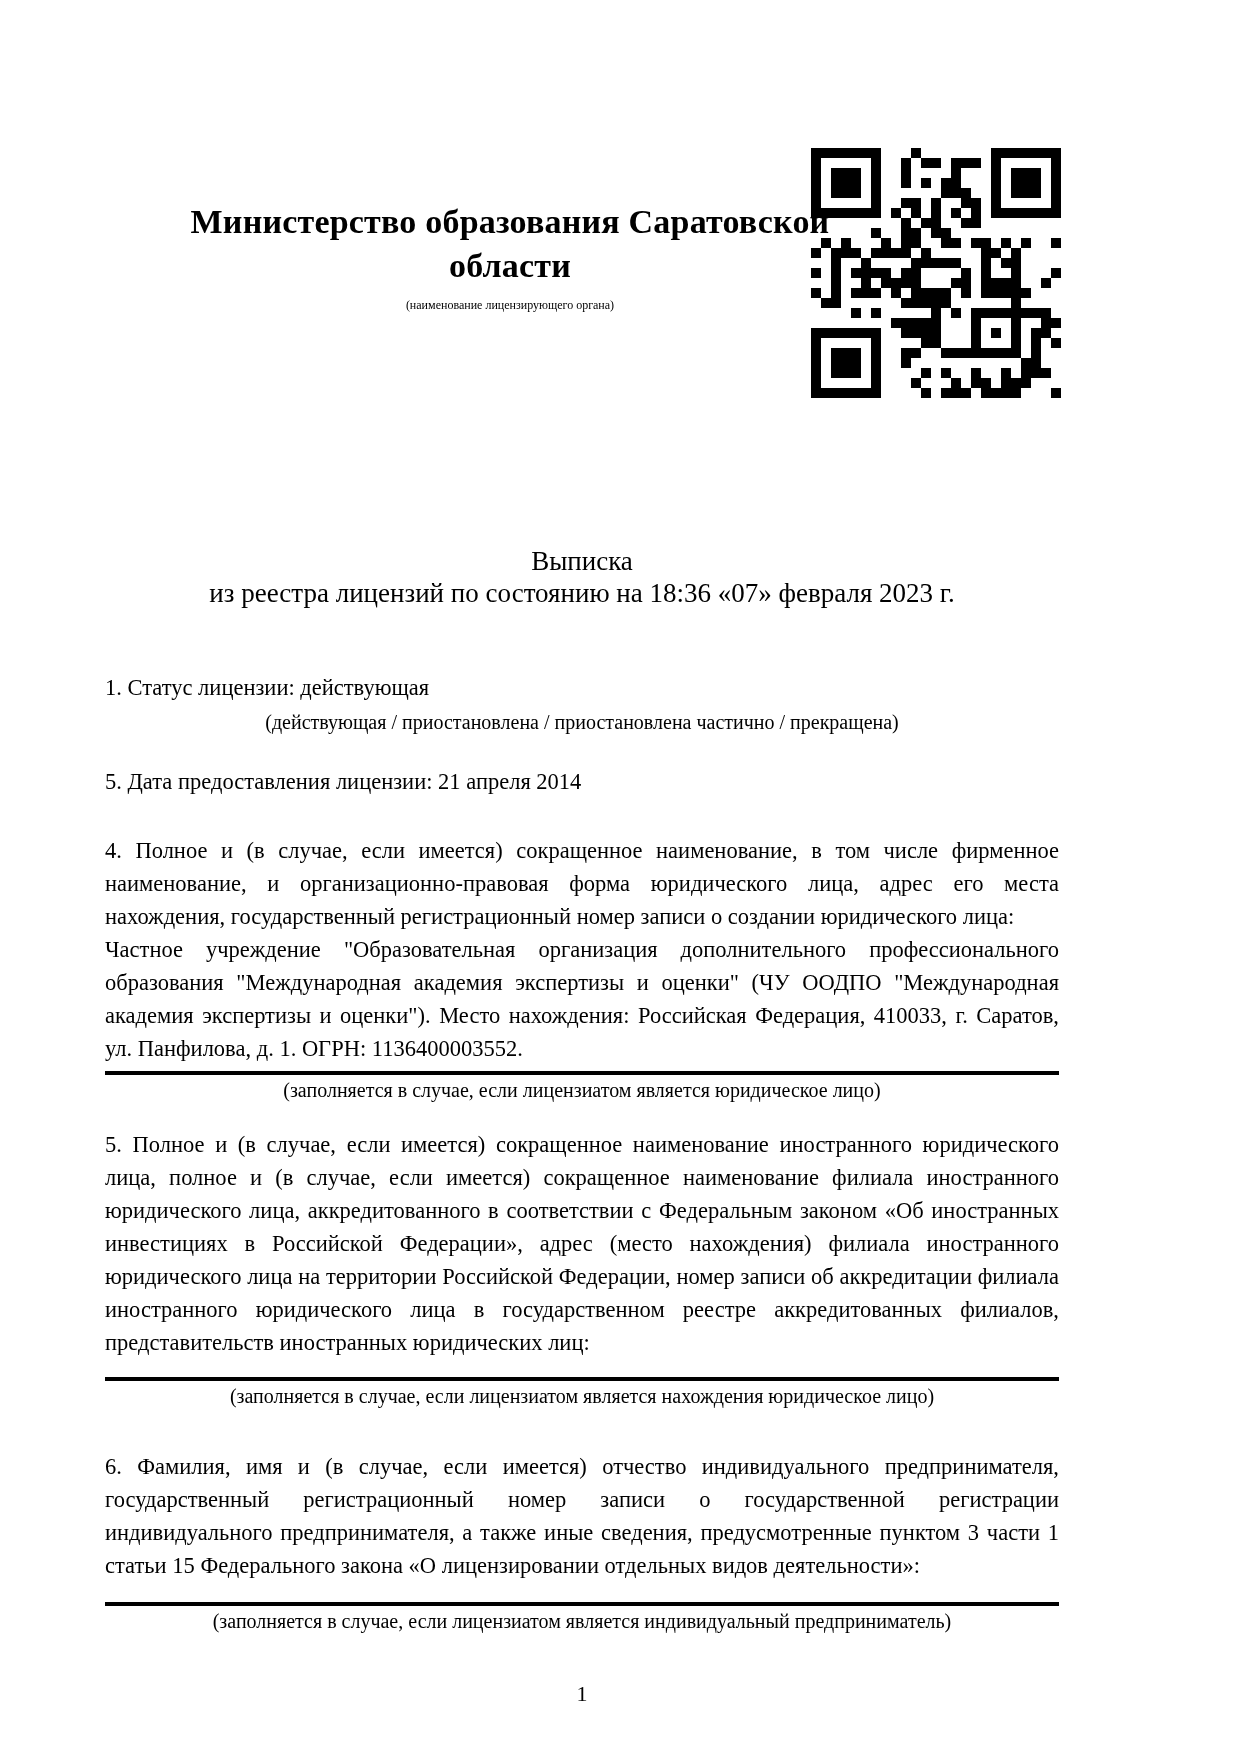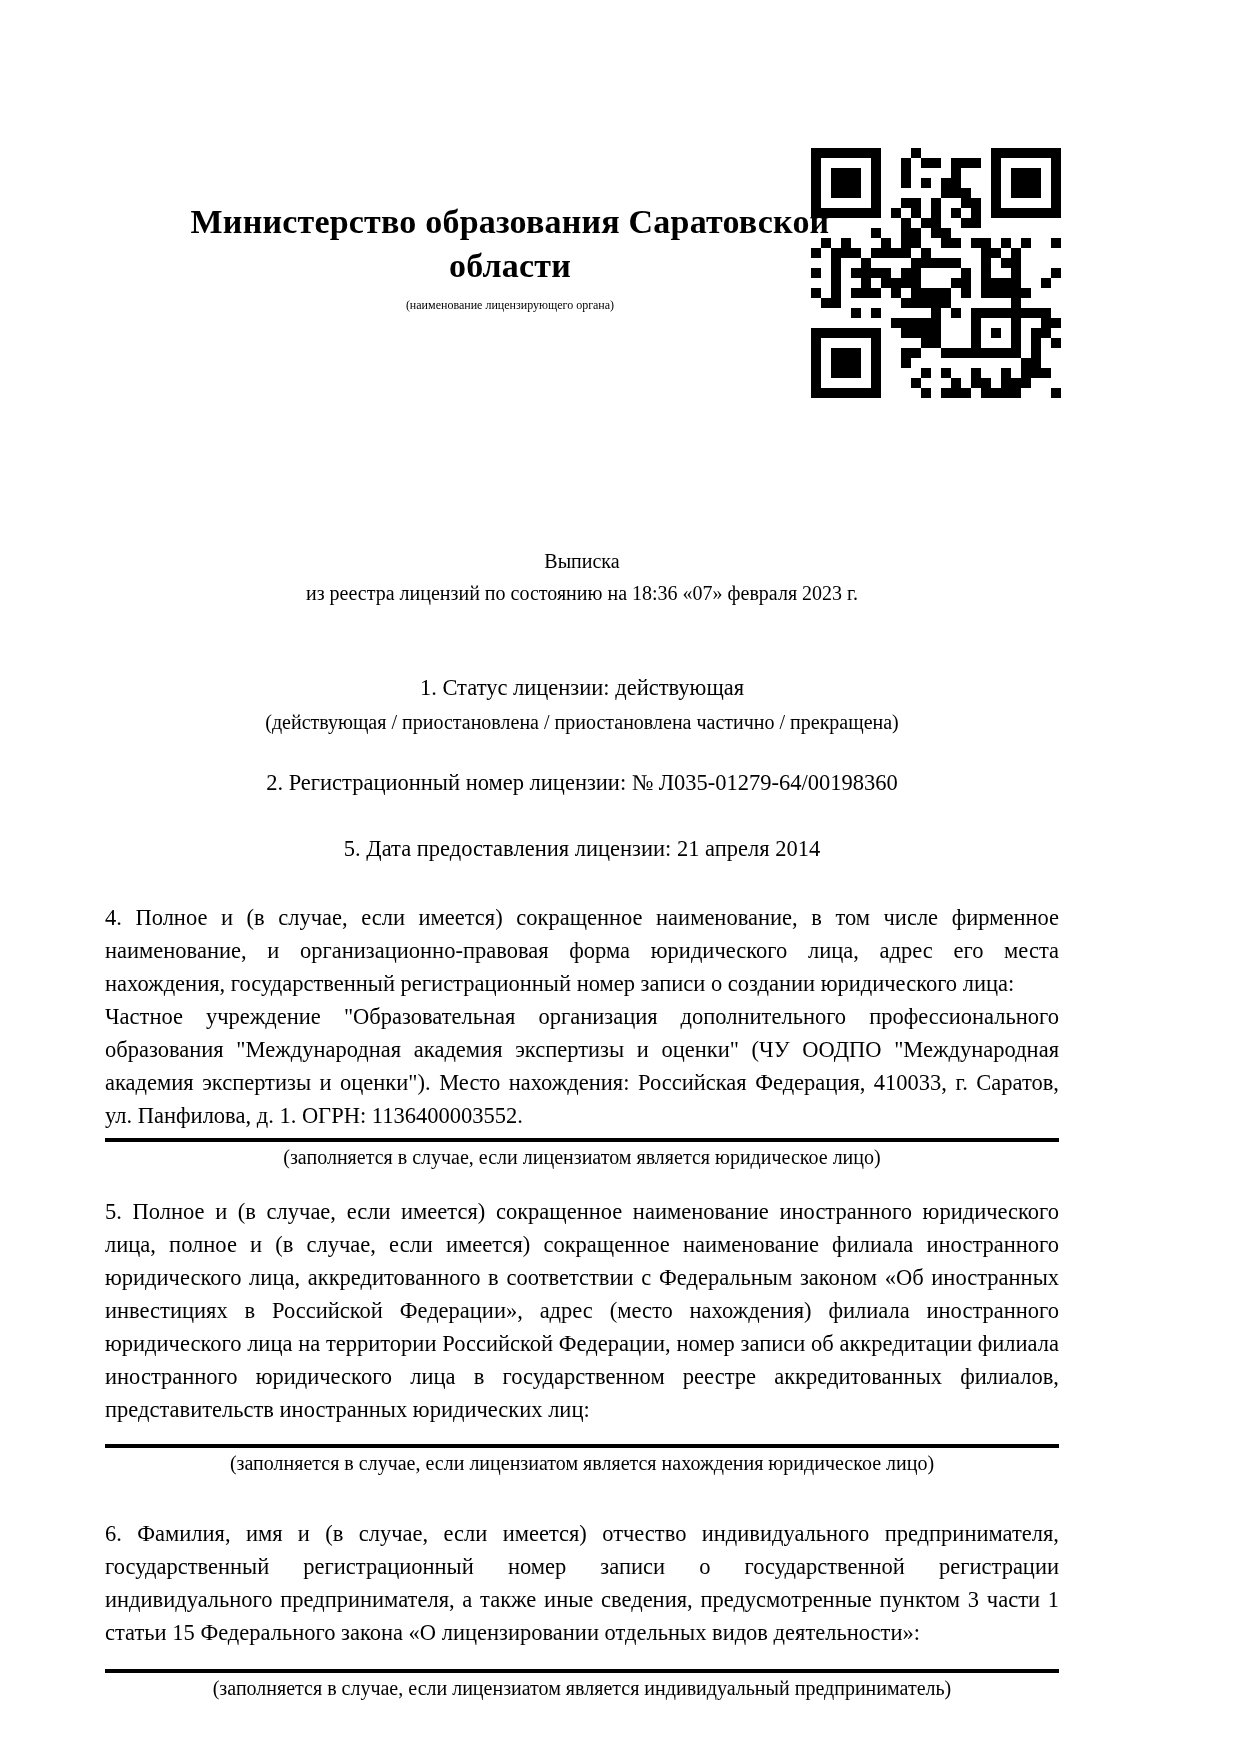--- a/index.html
+++ b/index.html
@@ -24,27 +24,27 @@
   }
   .authority-caption{
     font-size:12px;margin-top:10px;
   }
   .qr{
     position:absolute;top:148px;right:-2px;width:250px;height:250px;
     line-height:0;
   }
   .doc-title{
     margin-top:145px;text-align:center;
-    font-size:20px;line-height:32px;
+    font-size:27px;line-height:32px;
   }
   .body-text{
     font-size:22.5px;line-height:33px;
   }
   .para{margin:0;text-align:justify;text-justify:inter-word;}
-  .line-item{margin:0;text-align:center;}
+  .line-item{margin:0;}
   .small-caption{
     font-size:20px;line-height:20px;text-align:center;margin:0;
   }
   .mt-status{margin-top:62px;}
   .mt-cap1{margin-top:8px;}
   .mt-reg{margin-top:34px;}
   .mt-date{margin-top:33px;}
   .mt-s4{margin-top:36px;}
   .mt-s5{margin-top:28px;}
   .mt-s6{margin-top:44px;}
@@ -287,21 +287,20 @@
   <div class="doc-title">
     <div>Выписка</div>
     <div>из реестра лицензий по состоянию на 18:36 «07» февраля 2023 г.</div>
   </div>
 
   <div class="body-text">
 
     <p class="line-item mt-status">1. Статус лицензии: действующая</p>
     <p class="small-caption mt-cap1">(действующая / приостановлена / приостановлена частично / прекращена)</p>
 
-    <p class="line-item mt-reg">2. Регистрационный номер лицензии: № Л035-01279-64/00198360</p>
 
     <p class="line-item mt-date">5. Дата предоставления лицензии: 21 апреля 2014</p>
 
     <div class="mt-s4">
       <p class="para">4. Полное и (в случае, если имеется) сокращенное наименование, в том числе фирменное наименование, и организационно-правовая форма юридического лица, адрес его места нахождения, государственный регистрационный номер записи о создании юридического лица:</p>
       <p class="para">Частное учреждение "Образовательная организация дополнительного профессионального образования "Международная академия экспертизы и оценки" (ЧУ ООДПО "Международная академия экспертизы и оценки"). Место нахождения: Российская Федерация, 410033, г. Саратов, ул. Панфилова, д. 1. ОГРН: 1136400003552.</p>
       <div class="rule rule-tight"></div>
       <p class="small-caption mt-cap">(заполняется в случае, если лицензиатом является юридическое лицо)</p>
     </div>
 

